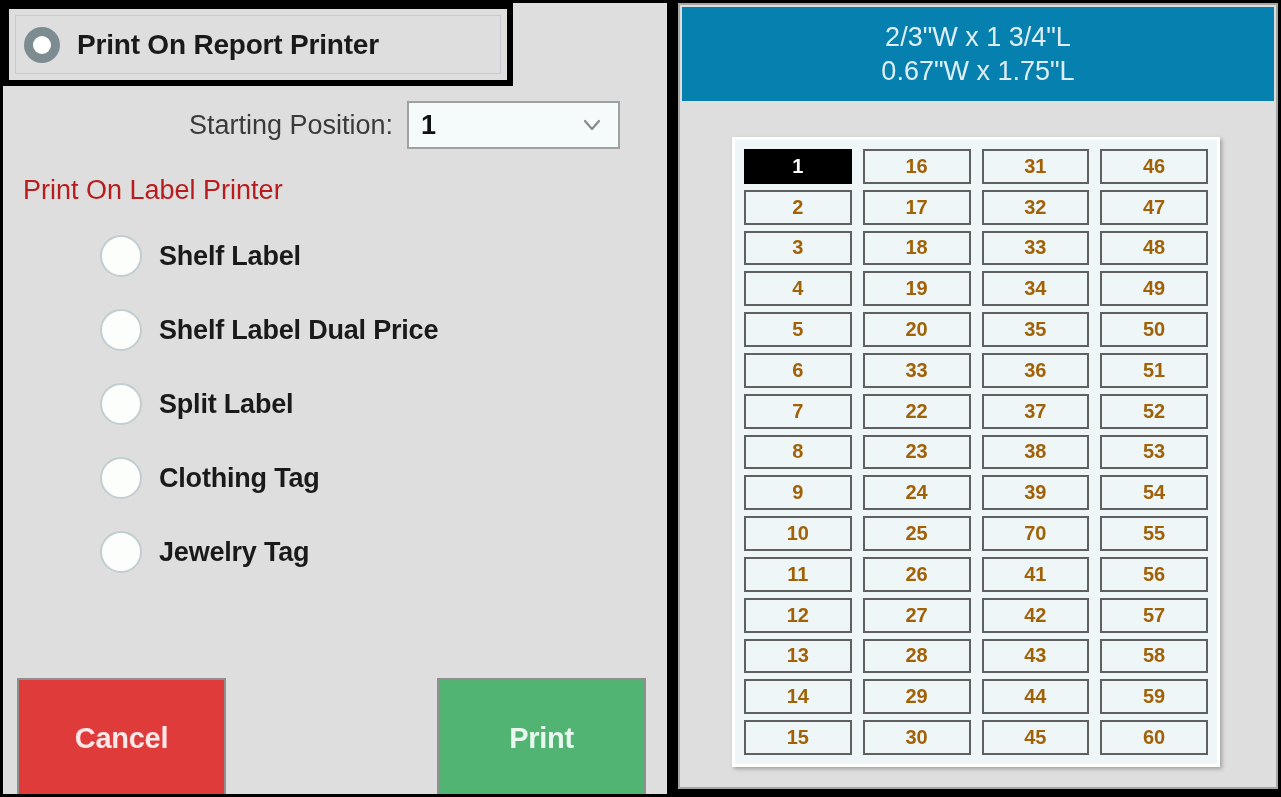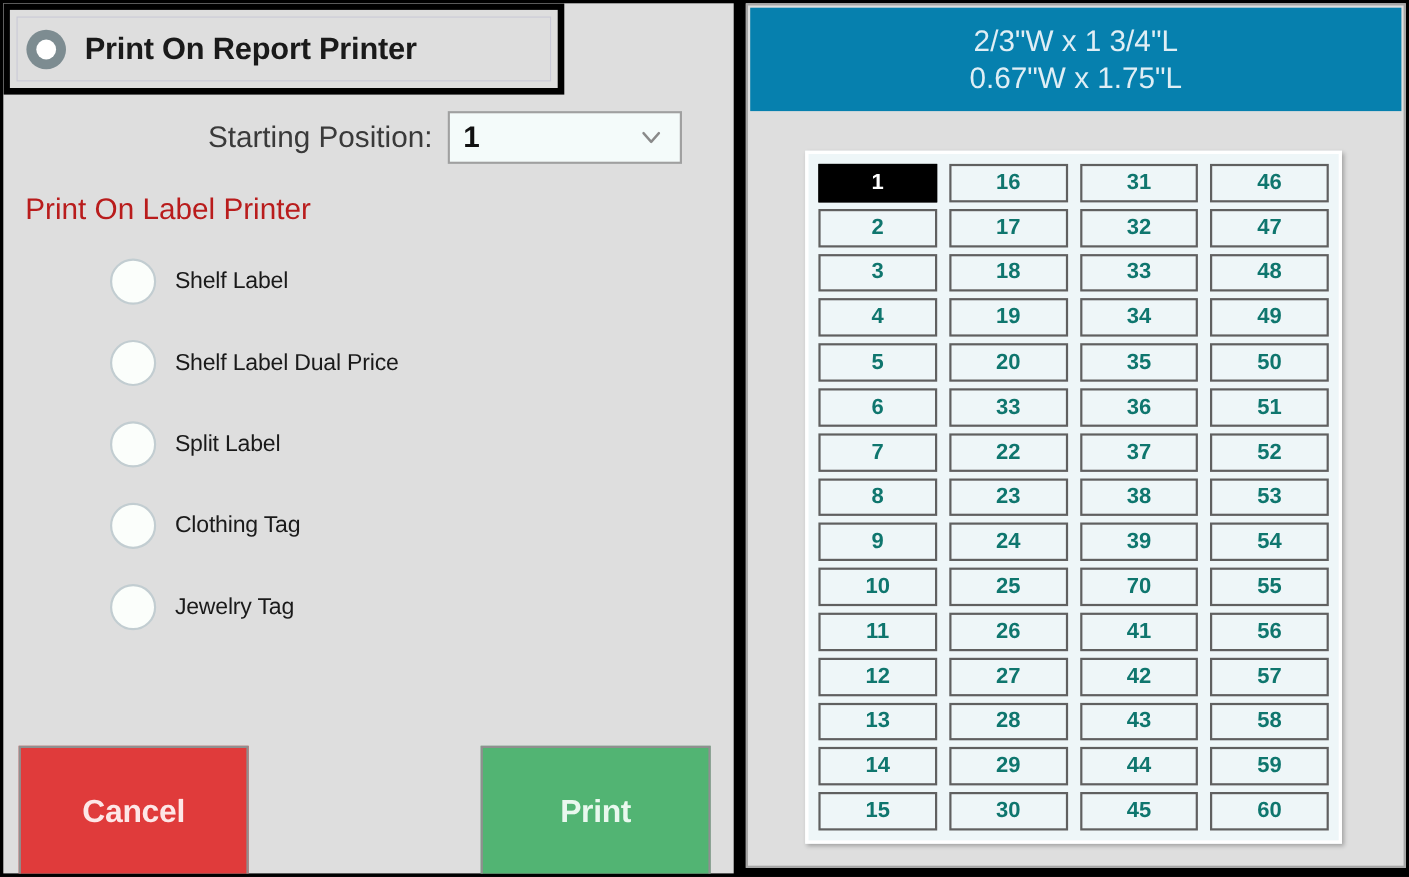--- a/index.html
+++ b/index.html
@@ -161,22 +161,22 @@
     width: 42px;
     height: 42px;
     border-radius: 50%;
     background: #fbfefb;
     border: 2px solid #c2cdd1;
     box-sizing: border-box;
     flex: 0 0 auto;
   }
   .option-label {
     margin-left: 17px;
-    font-size: 21px;
-    font-weight: normal;
+    font-size: 27px;
+    font-weight: bold;
     color: #1a1a1a;
     white-space: nowrap;
     letter-spacing: -0.2px;
   }
 
   
   #action-bar {
     position: absolute;
     left: 0;
     bottom: 0;
@@ -266,21 +266,21 @@
   }
   .label-cell {
     background: #eef6f8;
     border: 2px solid #606060;
     box-sizing: border-box;
     display: flex;
     align-items: center;
     justify-content: center;
     font-size: 20px;
     font-weight: bold;
-    color: #0f766e;
+    color: #a16207;
     cursor: pointer;
   }
   .label-cell.selected {
     background: #000000;
     color: #ffffff;
     border-color: #000000;
   }
 </style>
 </head>
 <body>

